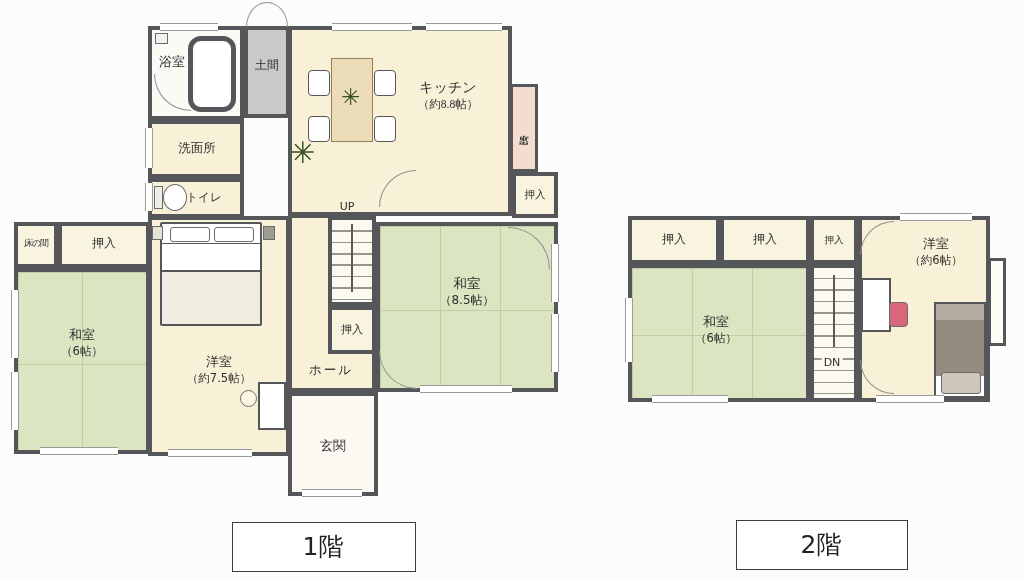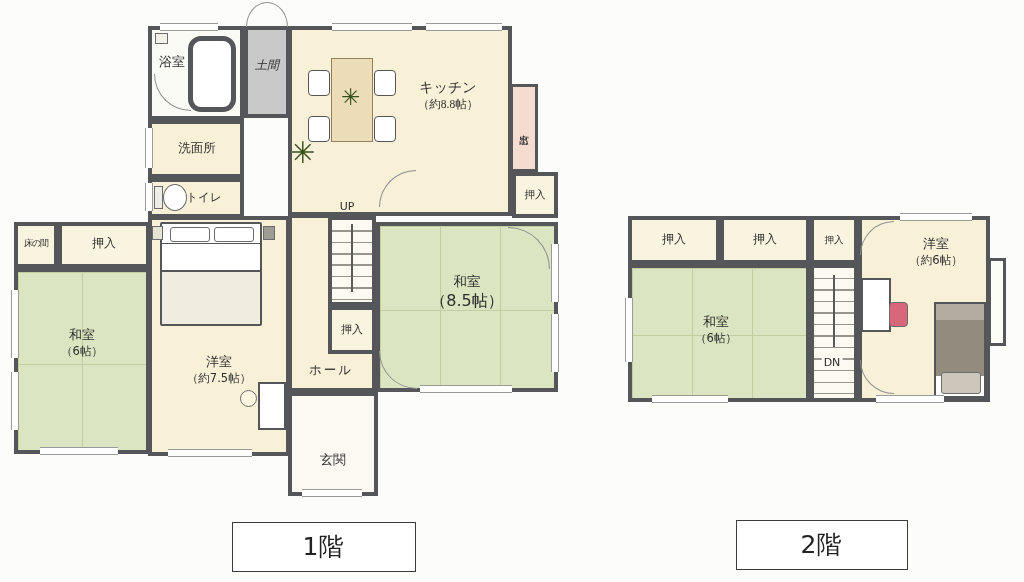--- a/index.html
+++ b/index.html
@@ -108,47 +108,47 @@
   <div class="win-v" style="left:11px;top:290px;width:8px;height:68px;"></div>
   <div class="win-v" style="left:11px;top:372px;width:8px;height:58px;"></div>
   <div class="win-h" style="left:40px;top:447px;width:78px;height:8px;"></div>
   <div class="win-h" style="left:168px;top:449px;width:84px;height:8px;"></div>
   <div class="win-v" style="left:551px;top:244px;width:8px;height:58px;"></div>
   <div class="win-v" style="left:551px;top:314px;width:8px;height:58px;"></div>
   <div class="win-h" style="left:420px;top:385px;width:92px;height:8px;"></div>
   <div class="win-h" style="left:302px;top:489px;width:60px;height:8px;"></div>
 
   <div class="lbl" style="left:172px;top:62px;font-size:13px;">浴室</div>
-  <div class="lbl" style="left:267px;top:66px;font-size:12px;font-style:italic;">土間</div>
+  <div class="lbl" style="left:267px;top:66px;font-size:12px;">土間</div>
   <div class="lbl" style="left:448px;top:96px;font-size:14px;font-family:Liberation Serif, serif;">
     <span>キッチン</span>
     <span class="l2" style="font-size:11.5px;">（約8.8帖）</span>
   </div>
   <div class="lbl" style="left:524px;top:127px;font-size:10px;writing-mode:vertical-rl;transform:translate(-50%,-50%);">出窓</div>
   <div class="lbl" style="left:197px;top:148px;font-size:12.5px;">洗面所</div>
   <div class="lbl" style="left:204px;top:197px;font-size:11.5px;">トイレ</div>
   <div class="lbl" style="left:535px;top:195px;font-size:10.5px;">押入</div>
   <div class="lbl" style="left:347px;top:207px;font-size:11px;">UP</div>
   <div class="lbl" style="left:352px;top:330px;font-size:11px;">押入</div>
   <div class="lbl" style="left:467px;top:292px;font-size:13.5px;">
     <span>和室</span>
-    <span class="l2" style="font-size:16px;">（8.5帖）</span>
+    <span class="l2" style="font-size:12px;">（8.5帖）</span>
   </div>
   <div class="lbl" style="left:36px;top:244px;font-size:9px;letter-spacing:-1px;">床の間</div>
   <div class="lbl" style="left:104px;top:244px;font-size:12px;">押入</div>
   <div class="lbl" style="left:82px;top:343px;font-size:13px;">
     <span>和室</span>
     <span class="l2" style="font-size:11.5px;">（6帖）</span>
   </div>
   <div class="lbl" style="left:219px;top:370px;font-size:13px;">
     <span>洋室</span>
     <span class="l2" style="font-size:11.5px;">（約7.5帖）</span>
   </div>
   <div class="lbl" style="left:331px;top:370px;font-size:12.5px;letter-spacing:2px;">ホール</div>
-  <div class="lbl" style="left:333px;top:460px;font-size:13px;">玄関</div>
+  <div class="lbl" style="left:333px;top:446px;font-size:13px;">玄関</div>
 
   <div class="room closet" style="left:628px;top:216px;width:92px;height:48px;z-index:2"></div>
   <div class="room closet" style="left:720px;top:216px;width:90px;height:48px;z-index:2"></div>
   <div class="room closet" style="left:810px;top:216px;width:48px;height:48px;z-index:2"></div>
 
   <div class="room tatami t6b" style="left:628px;top:264px;width:182px;height:138px;z-index:2"></div>
 
   <div class="room stairs" style="left:810px;top:264px;width:48px;height:138px;z-index:2"></div>
   <div class="arrow-line" style="left:833px;top:275px;width:1.5px;height:72px;"></div>
 

